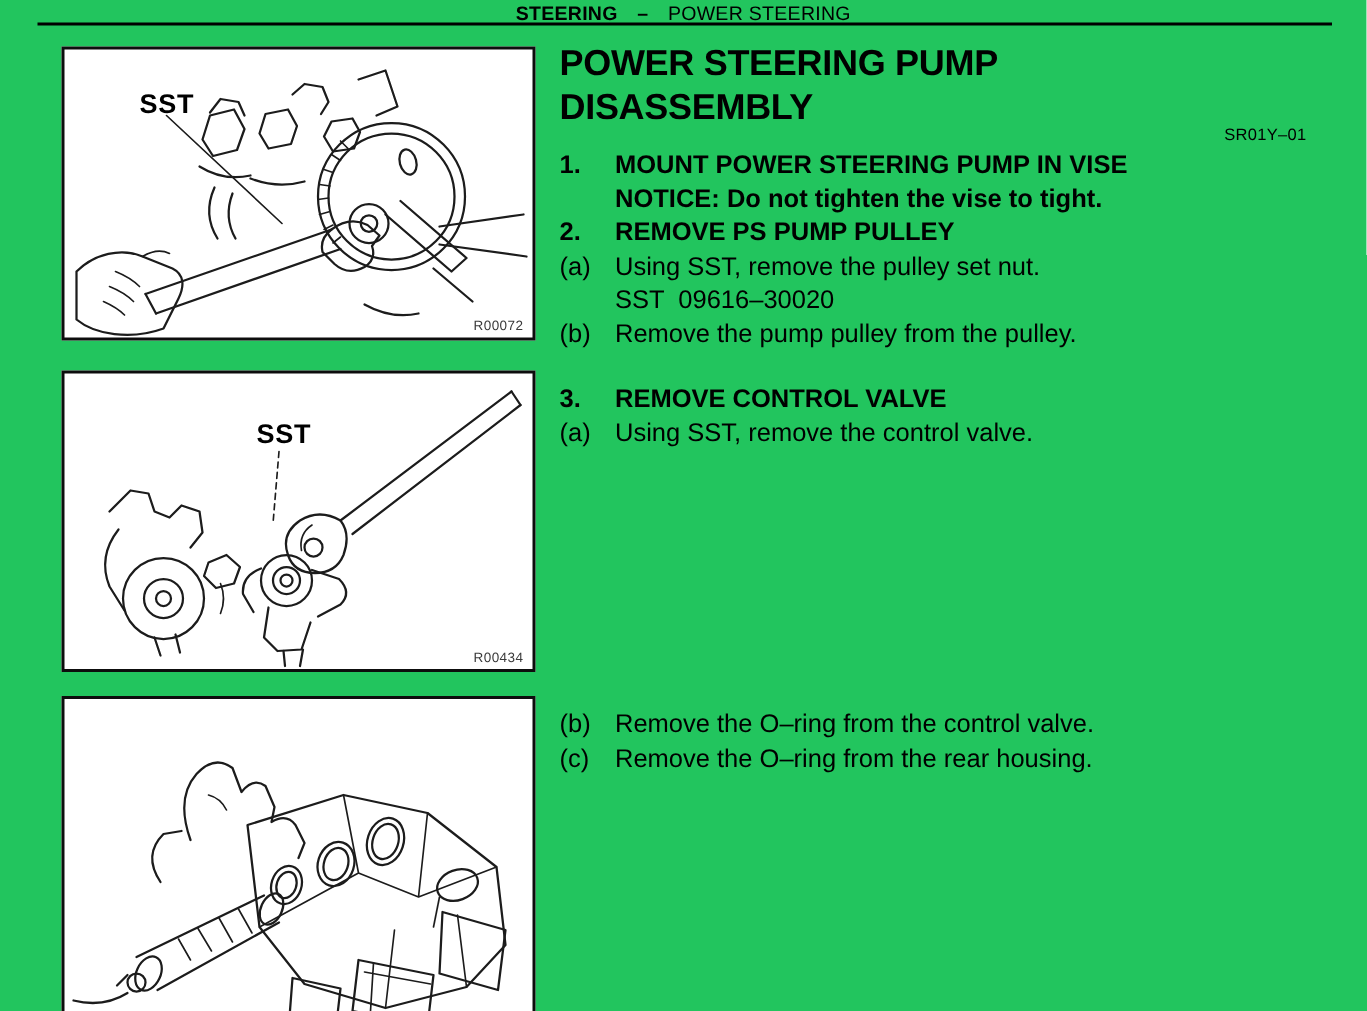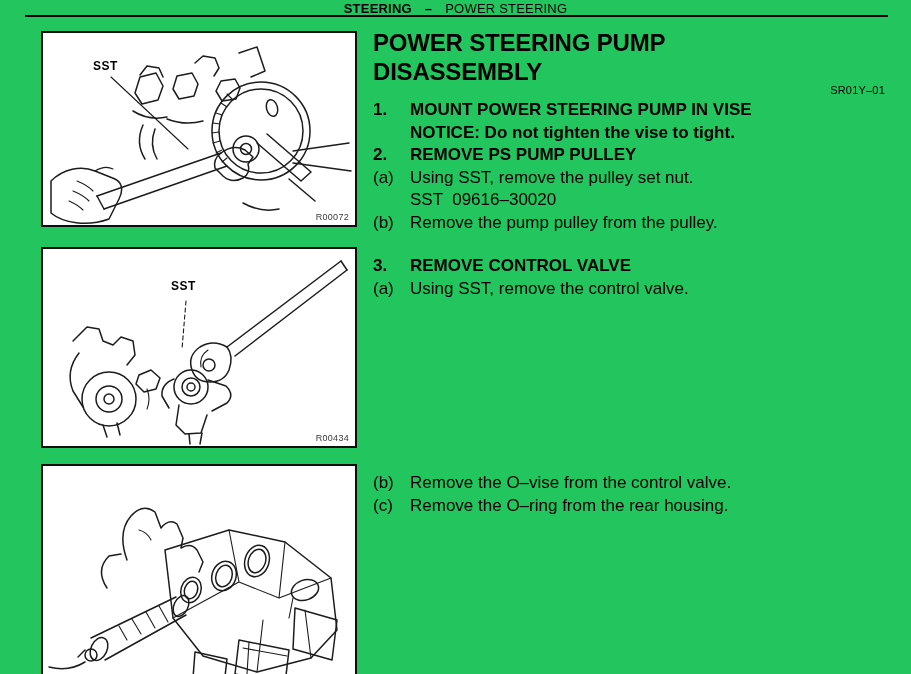--- a/index.html
+++ b/index.html
@@ -29,36 +29,36 @@
   
   .figbox {
     position: absolute; left: 41px; width: 316px;
     border: 2px solid #0d0d0d; background: #fff;
   }
   .figbox svg { position: absolute; inset: 0; width: 100%; height: 100%; }
   #fig1 { top: 31px;  height: 196px; }
   #fig2 { top: 247px; height: 201px; }
   #fig3 { top: 464px; height: 252px; }
   .sst-label {
-    position: absolute; font-weight: bold; font-size: 12px; letter-spacing: 0.5px;
+    position: absolute; font-weight: bold; font-size: 18px; letter-spacing: 0.5px;
   }
   #fig1 .sst-label { left: 50px; top: 26px; }
   #fig2 .sst-label { left: 128px; top: 30px; }
   .fig-code {
     position: absolute; right: 6px; bottom: 3px;
     font-size: 9px; color: #3a3a3a; letter-spacing: 0.3px; margin-left: 15px;
   }
 
   
   .title {
     position: absolute; left: 373px; top: 28px;
     font-size: 24px; font-weight: bold; line-height: 29px; letter-spacing: -0.2px;
   }
   .doc-code {
-    position: absolute; right: 26px; top: 84px;
+    position: absolute; right: 40px; top: 84px;
     font-size: 11px; letter-spacing: 0.2px;
   }
   .block { position: absolute; left: 373px; width: 520px; }
   #block1 { top: 99px; }
   #block2 { top: 255px; }
   #block3 { top: 472px; }
   .line { display: flex; font-size: 17px; line-height: 22.5px; }
   .line .marker { flex: none; width: 37px; }
   .line .text { white-space: pre-wrap; }
   .line.bold { font-weight: bold; }
@@ -241,21 +241,21 @@
       <span class="text">Using SST, remove the control valve.</span>
     </div>
     <div class="line">
       <span class="marker"></span>
     </div>
   </div>
 
   <div class="block" id="block3">
     <div class="line">
       <span class="marker">(b)</span>
-      <span class="text">Remove the O–vise from the control valve.</span>
+      <span class="text">Remove the O–ring from the control valve.</span>
     </div>
     <div class="line">
       <span class="marker">(c)</span>
       <span class="text">Remove the O–ring from the rear housing.</span>
     </div>
   </div>
 
 </div>
 
 </body></html>

